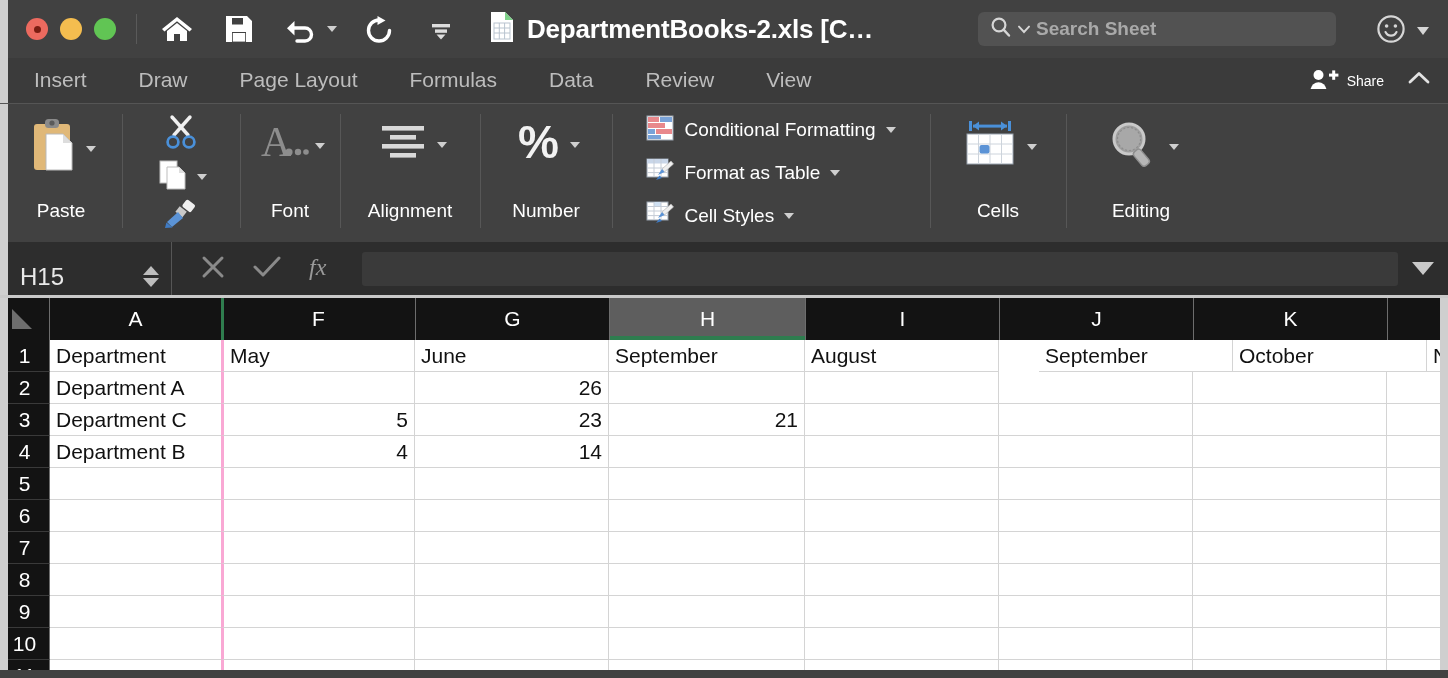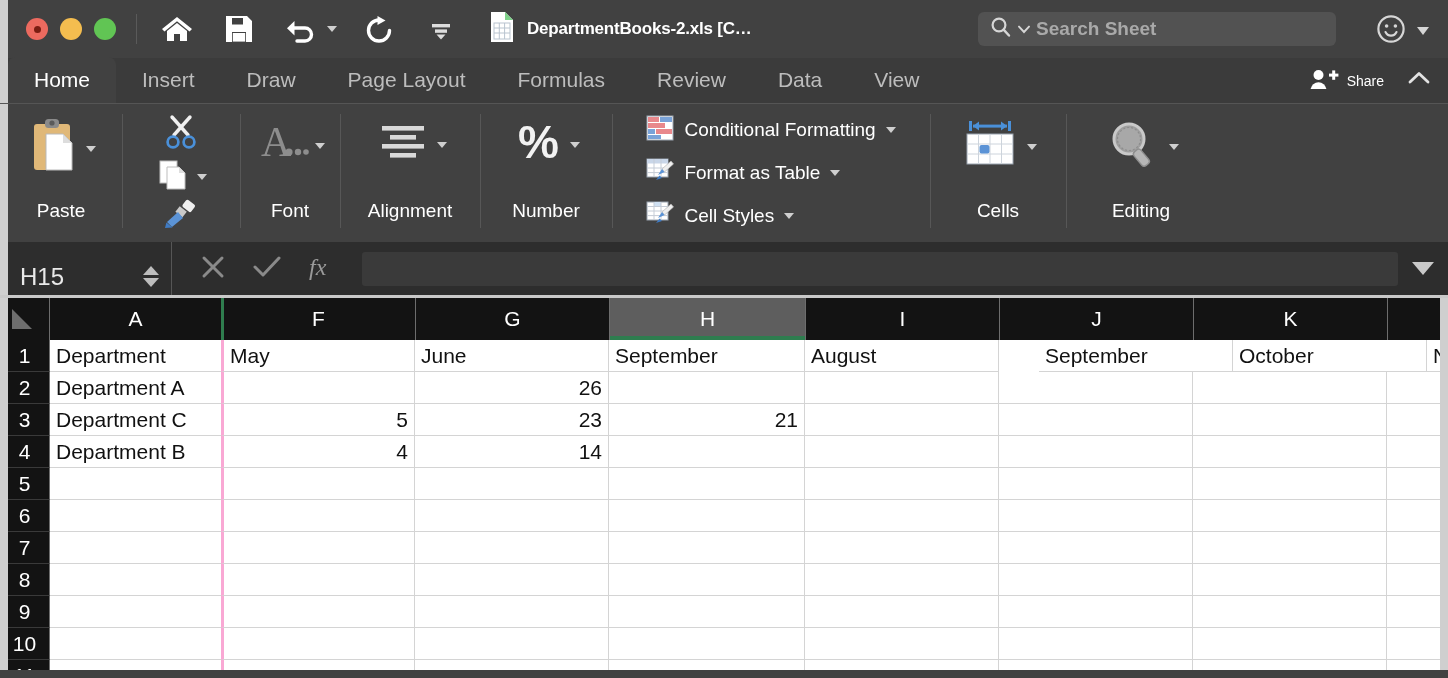--- a/index.html
+++ b/index.html
@@ -53,21 +53,21 @@
   .caret-small {
     width:0;height:0;border-left:5px solid transparent;border-right:5px solid transparent;
     border-top:6px solid #cfcfcf;
   }
 
   .doc-title {
     display:flex; align-items:center; gap:12px;
     margin-left: 6px;
   }
   .doc-title .name {
-    color:#fff; font-size:17px; font-weight:bold; letter-spacing:-0.2px;
+    color:#fff; font-size:26px; font-weight:bold; letter-spacing:-0.2px;
     white-space:nowrap;
   }
 
   .search-box {
     position:absolute; left:978px; top:12px;
     width: 358px; height: 34px;
     background:#525252; border-radius:6px;
     display:flex; align-items:center; gap:6px; padding:0 12px;
   }
   .search-box .ph { color:#a9a9a9; font-size:19px; font-weight:bold; }
@@ -358,27 +358,26 @@
       </span>
       <span>
         <svg width="14" height="10" viewBox="0 0 14 10">
             <path d="M1 1 L7 9 L13 1 Z" fill="#d6d6d6"></path>
           </svg>
       </span>
     </div>
   </div>
 
   <div class="tabbar">
-    <div class="tab active">Home</div>
     <div class="tab">Insert</div>
     <div class="tab">Draw</div>
     <div class="tab">Page Layout</div>
     <div class="tab">Formulas</div>
+    <div class="tab">Data</div>
     <div class="tab">Review</div>
-    <div class="tab">Data</div>
     <div class="tab">View</div>
 
     <div class="share">
       <span>
         <svg width="30" height="24" viewBox="0 0 30 24">
           <circle cx="9.5" cy="7" r="5" fill="#fff"></circle>
           <path d="M1.6 21 a8 8 0 0 1 15.8 0 Z" fill="#fff"></path>
           <rect x="20" y="5.6" width="9.4" height="3" fill="#fff"></rect>
           <rect x="23.2" y="2.4" width="3" height="9.4" fill="#fff"></rect>
         </svg>

